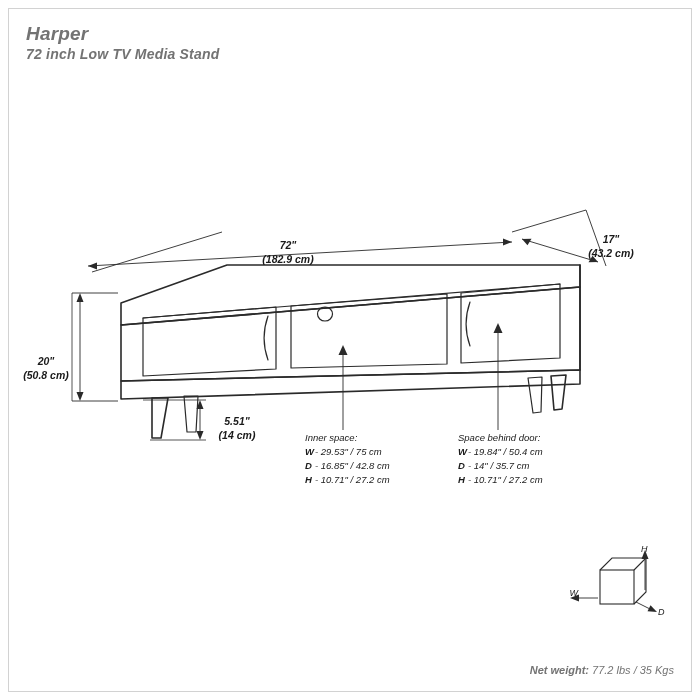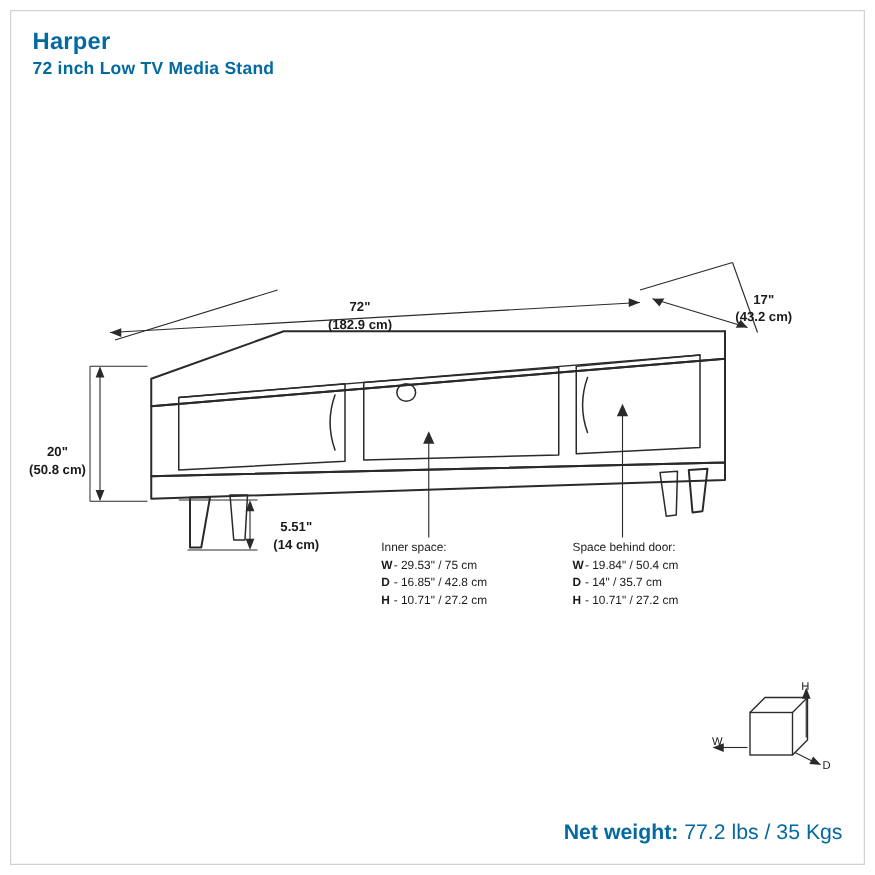--- a/index.html
+++ b/index.html
@@ -6,22 +6,23 @@
     margin: 0;
     padding: 0;
     background: #ffffff;
   }
   #page {
     position: relative;
     width: 700px;
     height: 700px;
     background: #ffffff;
     font-family: "Liberation Sans", sans-serif;
-    color: #0369a1;
+    color: #737373;
     overflow: hidden;
+    font-style: italic;
   }
   #frame {
     position: absolute;
     left: 8px;
     top: 8px;
     width: 684px;
     height: 684px;
     border: 1px solid #d2d2d2;
     box-sizing: border-box;
   }
@@ -72,21 +73,21 @@
   }
   .axis-label {
     font-size: 9px;
     fill: #1a1a1a;
     font-family: "Liberation Sans", sans-serif;
   }
   .net-weight {
     position: absolute;
     right: 26px;
     bottom: 24px;
-    font-size: 17px;
+    font-size: 11px;
   }
   .nw-label { font-weight: bold; }
 </style>
 </head>
 <body>
 
 <div id="page">
 
   <div id="frame"></div>
 

